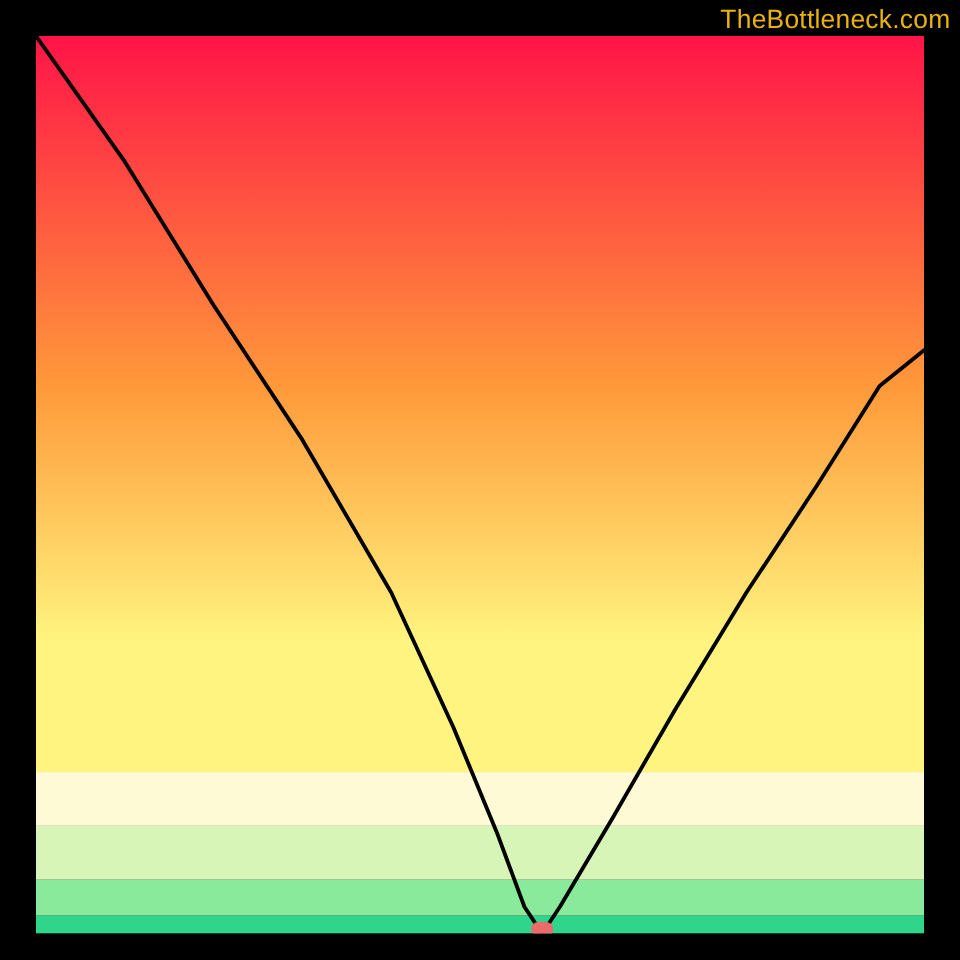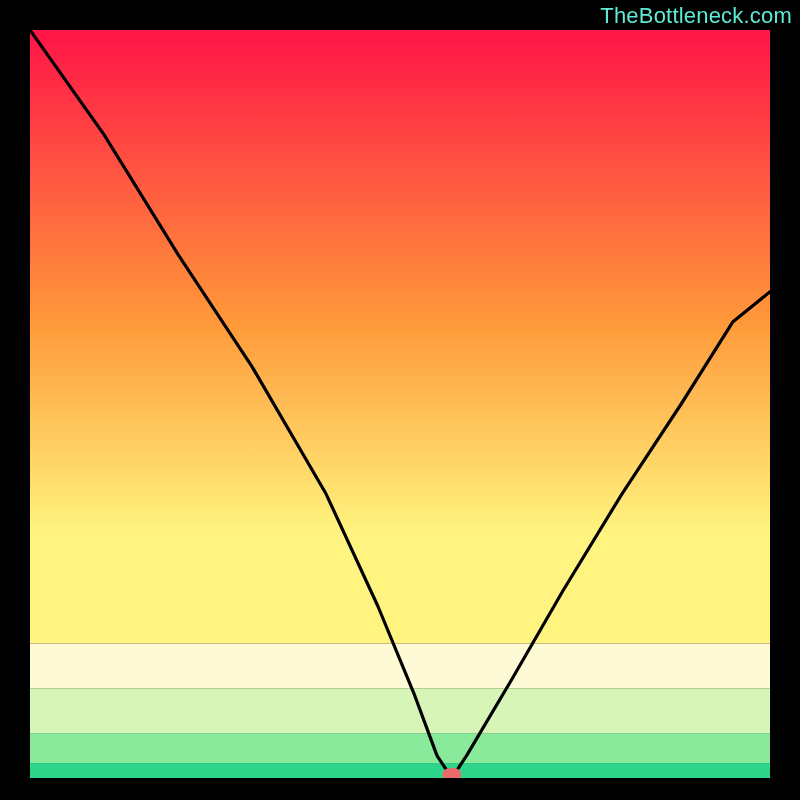--- a/index.html
+++ b/index.html
@@ -16,21 +16,21 @@
     height: 800px;
     background: #000;
   }
   .attribution {
     position: absolute;
     top: 3px;
     right: 8px;
     font-family: "Helvetica Neue", Arial, sans-serif;
     font-size: 22px;
     font-weight: 500;
-    color: #5eead4;
+    color: #eab308;
     letter-spacing: 0.2px;
     z-index: 4;
   }
   svg.plot {
     position: absolute;
     left: 30px;
     top: 30px;
     width: 740px;
     height: 748px;
   }

